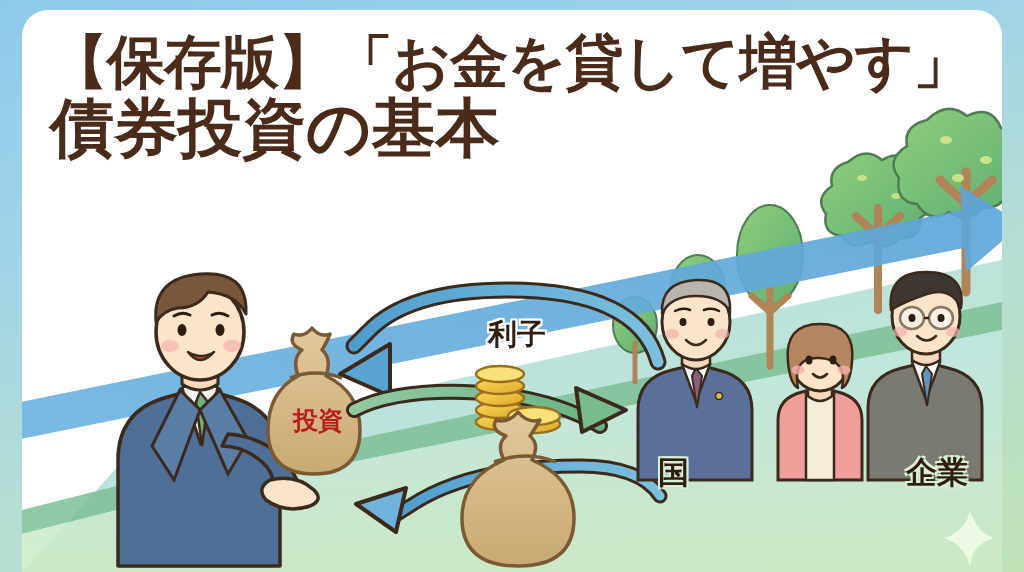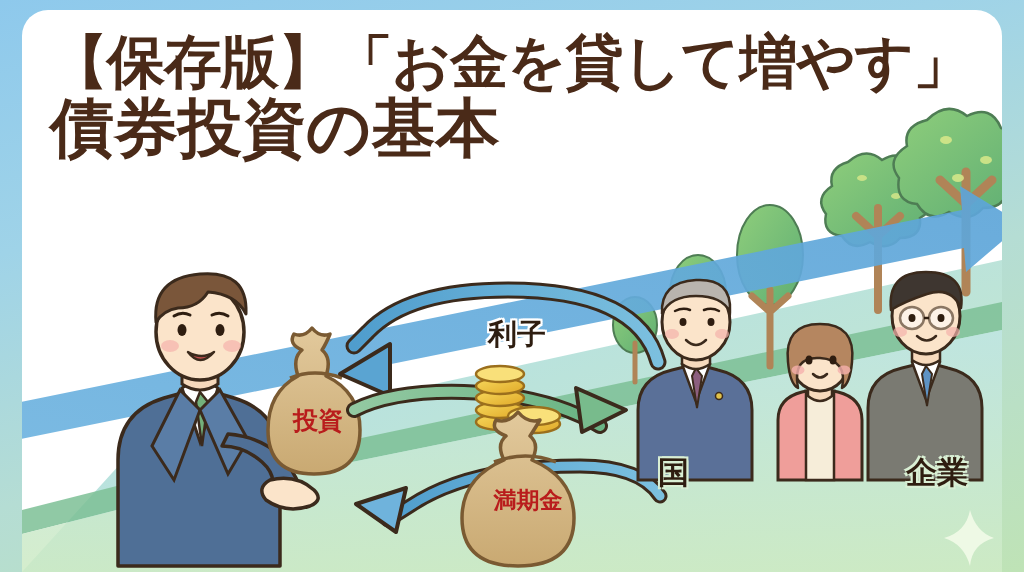--- a/index.html
+++ b/index.html
@@ -302,21 +302,20 @@
     <div id="title-block">
       <div class="title-line1">【保存版】「お金を貸して増やす」</div>
       <div class="title-line2">債券投資の基本</div>
     </div>
 
     <div class="lbl" id="label-interest">
       <div>利子</div>
     </div>
 
     <div class="bag-text" id="label-maturity">
-      <div>満期金</div>
     </div>
 
     <div class="bag-text" id="label-invest">投資</div>
 
     <div id="issuer-labels">
       <span>国</span>
       <span>企業</span>
     </div>
 
   </div>

